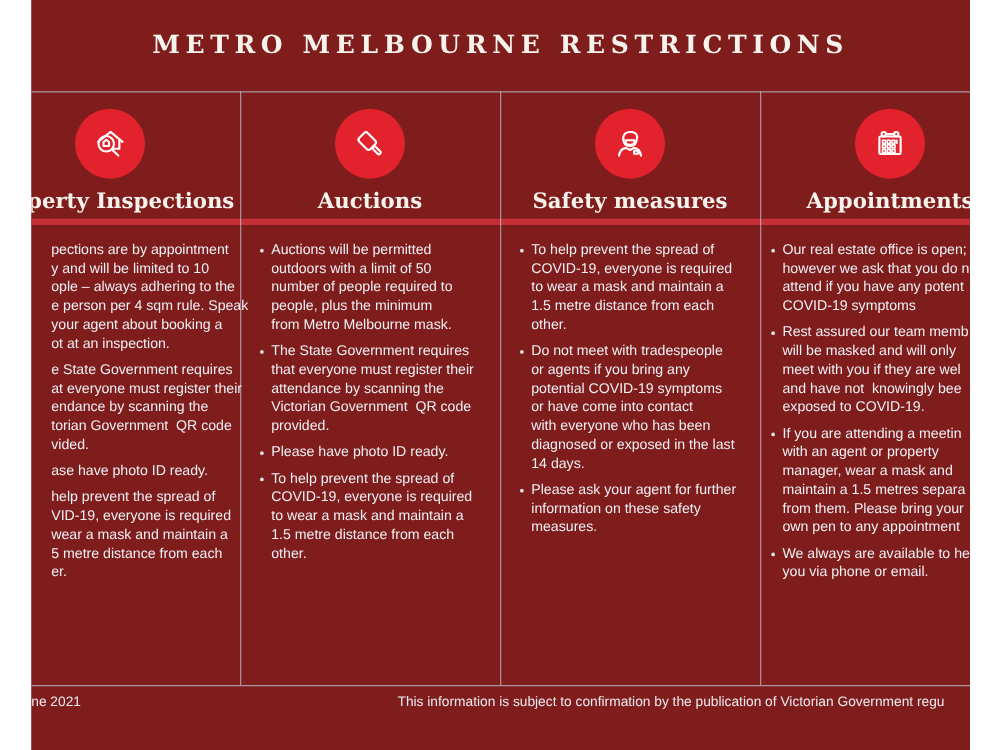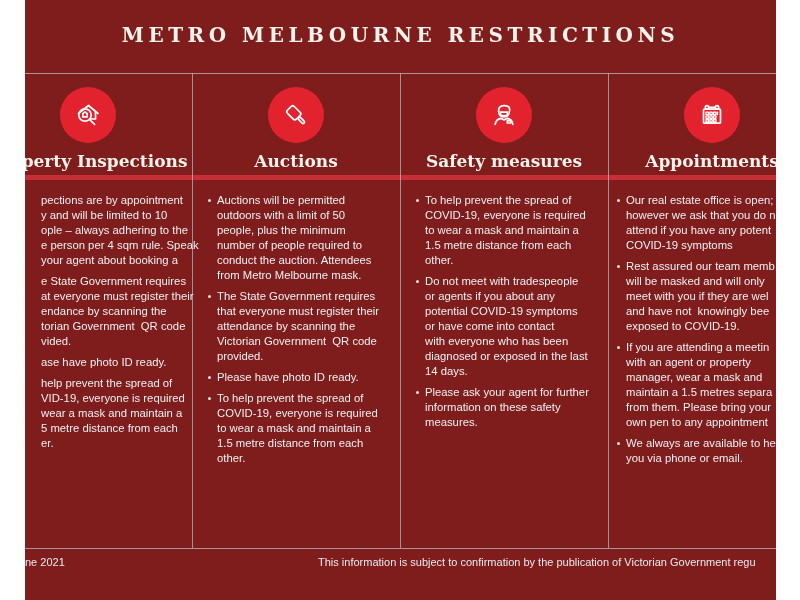--- a/index.html
+++ b/index.html
@@ -78,20 +78,21 @@
    </svg>
         </div>
         <div class="col-title">Property Inspections</div>
         <div class="col-body">
           <div class="para no-bullet">
             <div class="bodyline">pections are by appointment</div>
             <div class="bodyline">y and will be limited to 10</div>
             <div class="bodyline">ople – always adhering to the</div>
             <div class="bodyline">e person per 4 sqm rule. Speak</div>
             <div class="bodyline">your agent about booking a</div>
+            <div class="bodyline">ot at an inspection.</div>
           </div>
           <div class="para no-bullet">
             <div class="bodyline">e State Government requires</div>
             <div class="bodyline">at everyone must register their</div>
             <div class="bodyline">endance by scanning the</div>
             <div class="bodyline">torian Government  QR code</div>
             <div class="bodyline">vided.</div>
           </div>
           <div class="para no-bullet">
             <div class="bodyline">ase have photo ID ready.</div>
@@ -113,23 +114,22 @@
        <rect x="15.6" y="20.8" width="2.8" height="7.6" rx="1.4"></rect>
      </g>
    </svg>
         </div>
         <div class="col-title">Auctions</div>
         <div class="col-body">
           <div class="para">
             <span class="bullet"></span>
             <div class="bodyline">Auctions will be permitted</div>
             <div class="bodyline">outdoors with a limit of 50</div>
+            <div class="bodyline">number of people required to</div>
             <div class="bodyline">people, plus the minimum</div>
-            <div class="bodyline">number of people required to</div>
-            <div class="bodyline">conduct the auction. Attendees</div>
             <div class="bodyline">from Metro Melbourne mask.</div>
           </div>
           <div class="para">
             <span class="bullet"></span>
             <div class="bodyline">The State Government requires</div>
             <div class="bodyline">that everyone must register their</div>
             <div class="bodyline">attendance by scanning the</div>
             <div class="bodyline">Victorian Government  QR code</div>
             <div class="bodyline">provided.</div>
           </div>
@@ -163,21 +163,21 @@
             <span class="bullet"></span>
             <div class="bodyline">To help prevent the spread of</div>
             <div class="bodyline">COVID-19, everyone is required</div>
             <div class="bodyline">to wear a mask and maintain a</div>
             <div class="bodyline">1.5 metre distance from each</div>
             <div class="bodyline">other.</div>
           </div>
           <div class="para">
             <span class="bullet"></span>
             <div class="bodyline">Do not meet with tradespeople</div>
-            <div class="bodyline">or agents if you about any</div>
+            <div class="bodyline">or agents if you bring any</div>
             <div class="bodyline">potential COVID-19 symptoms</div>
             <div class="bodyline">or have come into contact</div>
             <div class="bodyline">with everyone who has been</div>
             <div class="bodyline">diagnosed or exposed in the last</div>
             <div class="bodyline">14 days.</div>
           </div>
           <div class="para">
             <span class="bullet"></span>
             <div class="bodyline">Please ask your agent for further</div>
             <div class="bodyline">information on these safety</div>

